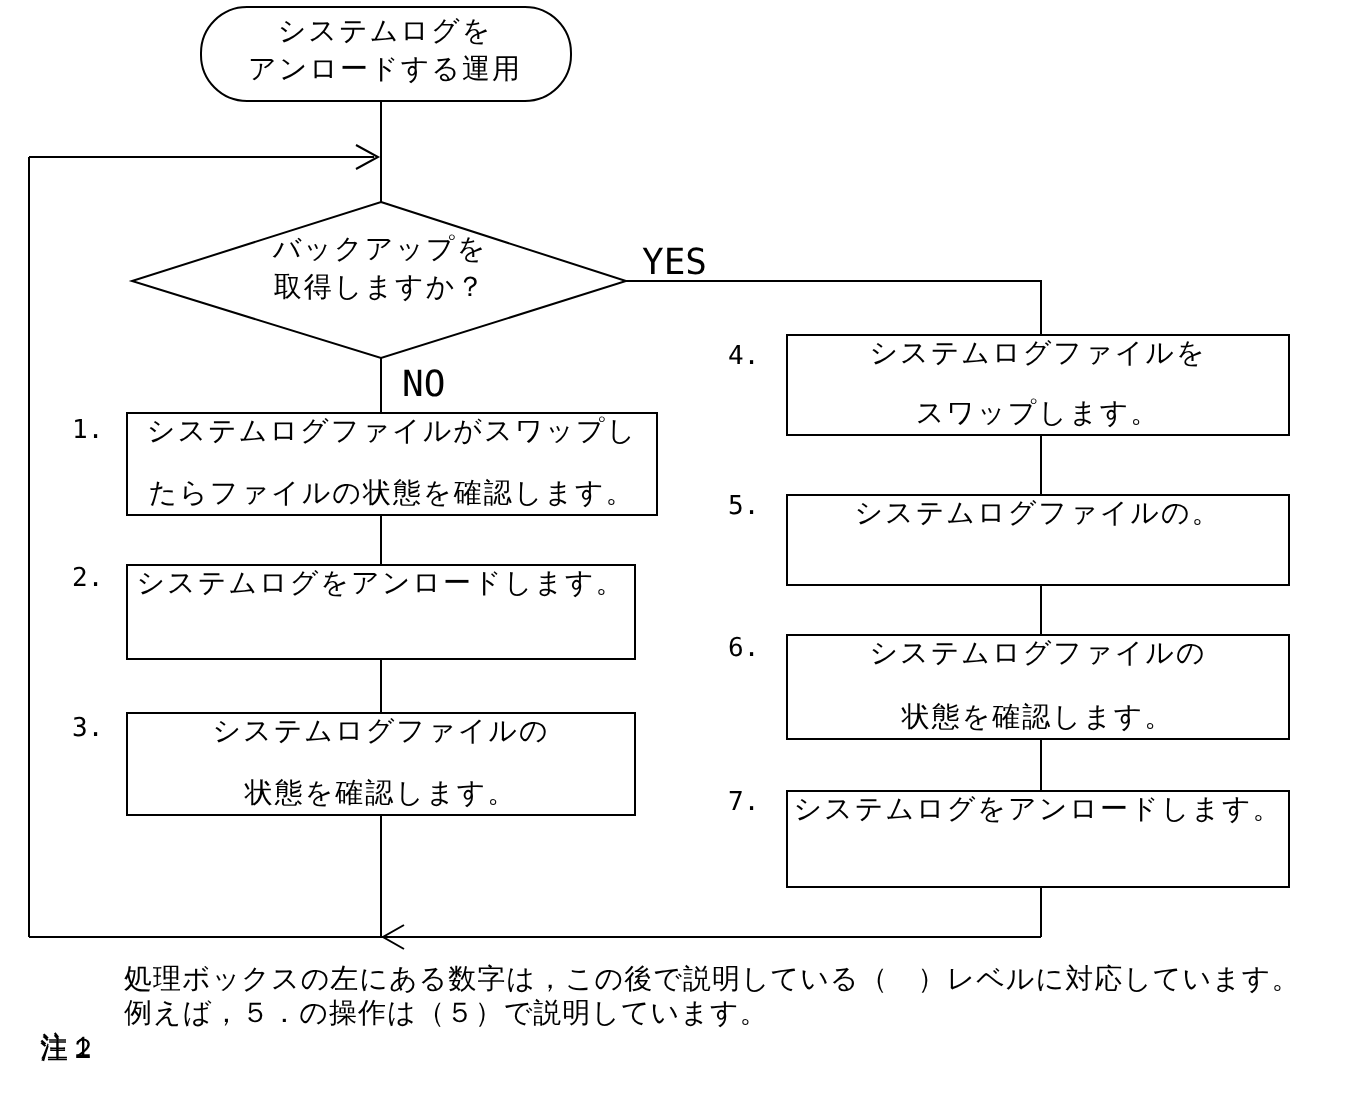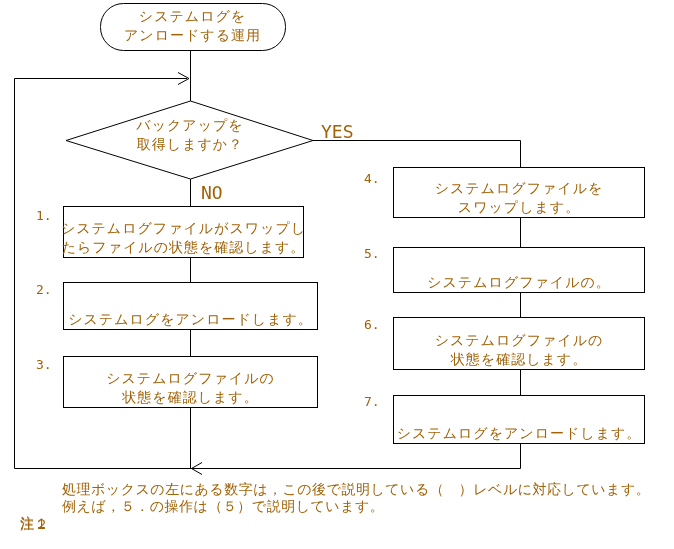--- a/index.html
+++ b/index.html
@@ -6,21 +6,21 @@
     margin: 0;
     padding: 0;
     background: #ffffff;
   }
   #canvas {
     position: relative;
     width: 674px;
     height: 549px;
     background: #ffffff;
     font-family: "DejaVu Sans", "Liberation Sans", sans-serif;
-    color: #a16207;
+    color: #000000;
     overflow: hidden;
   }
   #lines {
     position: absolute;
     left: 0; top: 0;
     width: 674px; height: 549px;
   }
   #lines * {
     stroke: #000000;
     stroke-width: 1;
@@ -34,21 +34,21 @@
     letter-spacing: 1px;
     white-space: nowrap;
   }
   .proc-box {
     position: absolute;
     box-sizing: border-box;
     border: 1px solid #000000;
     background: #ffffff;
     display: flex;
     flex-direction: column;
-    justify-content: flex-end;
+    justify-content: space-between;
     align-items: center;
     text-align: center;
     font-size: 14px;
     line-height: 19px;
     letter-spacing: 1px;
     white-space: nowrap;
   }
   .step-number {
     position: absolute;
     font-size: 13px;
@@ -113,21 +113,21 @@
     <div>取得しますか？</div>
   </div>
 
   <div class="branch-label" style="left:321px; top:121px;">YES</div>
   <div class="branch-label" style="left:201px; top:182px;">NO</div>
 
   <div class="step-number" style="left:36px; top:208px;">1.</div>
   <div class="step-number" style="left:36px; top:282px;">2.</div>
   <div class="step-number" style="left:36px; top:357px;">3.</div>
 
-  <div class="proc-box" style="left:63px; top:206px; width:241px; height:52px;">
+  <div class="proc-box" style="left:63px; top:206px; width:266px; height:52px;">
     <div>システムログファイルがスワップし</div>
     <div>たらファイルの状態を確認します。</div>
   </div>
   <div class="proc-box" style="left:63px; top:282px; width:255px; height:48px;">
     <div>システムログをアンロードします。</div>
   </div>
   <div class="proc-box" style="left:63px; top:356px; width:255px; height:52px;">
     <div>システムログファイルの</div>
     <div>状態を確認します。</div>
   </div>

